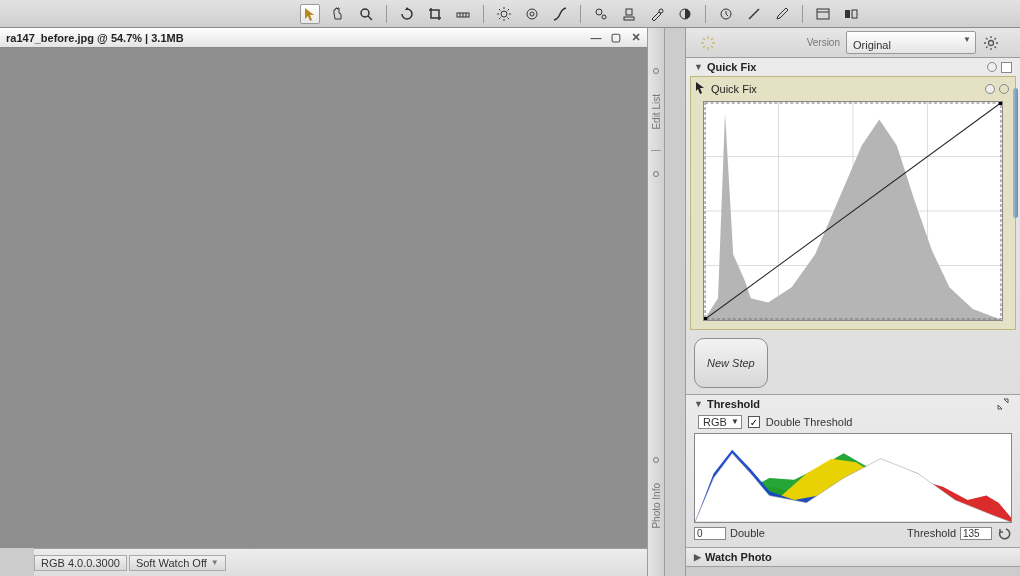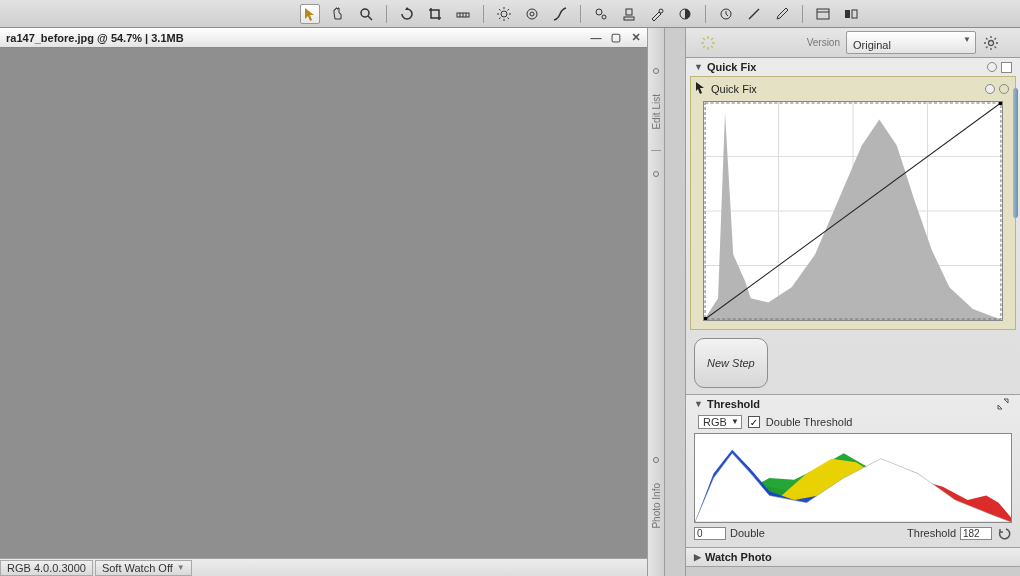--- a/index.html
+++ b/index.html
@@ -143,23 +143,24 @@
   }
   .hist-bottom-row { display: flex; align-items: center; gap:4px; padding-top:2px; }
   .num-box { width: 32px; border: 1px solid #888; background: #fff; padding: 0 2px; font-size: 10px; text-align:left; }
   .undo-btn { width: 16px; height: 16px; display:flex;align-items:center;justify-content:center;color:#555; }
 
   
   .panel-last { background: linear-gradient(#ededed,#dcdcdc); }
 
   
   .status-bar {
-    height: 18px; display: flex; align-items: center; gap: 2px;
+    height: 28px; display: flex; align-items: center; gap: 2px;
     border-top: 1px solid #a0a0a0; background: linear-gradient(#ececec,#dedede);
     font-size: 11px;
+    margin-left: 34px;
   }
   .status-cell { padding: 0 6px; border: 1px solid #a9a9a9; background: linear-gradient(#f0f0f0,#d9d9d9); height: 16px; display:flex; align-items:center; gap:4px;}
   .status-cell .dd { font-size: 8px; color:#777; }
 </style>
 </head>
 <body>
 
 <div class="app">
 
   <div class="top-toolbar">
@@ -417,21 +418,21 @@
                 <polygon points="0,90 0,90 43.92156862745098,81 76.86274509803923,63 98.82352941176471,40.49999999999999 120.78431372549021,25.200000000000003 142.7450980392157,28.799999999999997 164.7058823529412,45 197.64705882352942,70.2 230.58823529411762,85.5 280,90 280,90" fill="#f2d400" stroke="none" stroke-width="0.5" fill-opacity="0.95"></polygon>
                 <polygon points="0,90 0,90 16.470588235294116,40.49999999999999 32.94117647058823,16.200000000000003 49.411764705882355,36 65.88235294117646,58.5 87.84313725490196,67.5 109.80392156862744,63 131.76470588235293,49.5 164.7058823529412,27.000000000000007 197.64705882352942,40.49999999999999 230.58823529411762,76.5 280,90 280,90" fill="#1544cc" stroke="none" stroke-width="0.5" fill-opacity="0.95"></polygon>
                 <polygon points="0,90 0,90 16.470588235294116,45 32.94117647058823,19.799999999999997 49.411764705882355,40.49999999999999 65.88235294117646,63 98.82352941176471,70.2 131.76470588235293,45 164.7058823529412,25.200000000000003 197.64705882352942,40.49999999999999 230.58823529411762,67.5 263.52941176470586,82.8 280,90 280,90" fill="#ffffff" stroke="#999" stroke-width="0.5" fill-opacity="1"></polygon>
               </svg>
           </div>
           <div class="hist-bottom-row">
             <div class="num-box">0</div>
             <span>Double</span>
             <span style="flex:1"></span>
             <span>Threshold</span>
-            <div class="num-box">182</div>
+            <div class="num-box">135</div>
             <span class="undo-btn">
                 <svg width="14" height="14">
                   <path d="M9 3 A5 5 0 1 1 3 6" fill="none" stroke="#555" stroke-width="1.5"></path>
                   <path d="M3 3 L3 6 L6 6" fill="none" stroke="#555" stroke-width="1.5"></path>
                 </svg>
               </span>
           </div>
         </div>
       </div>
 

